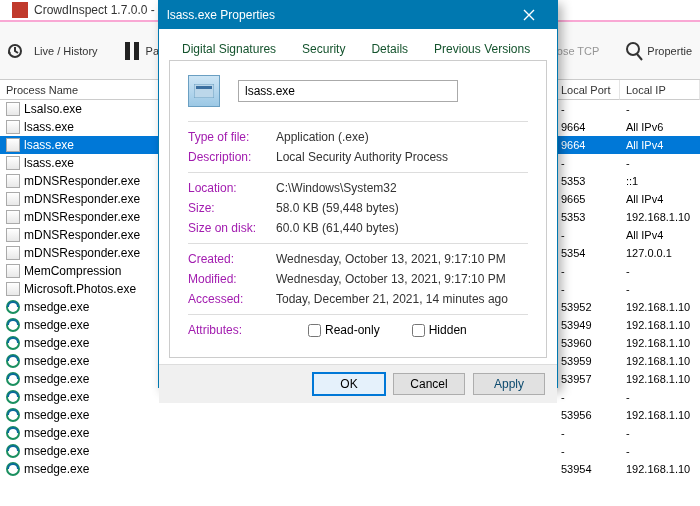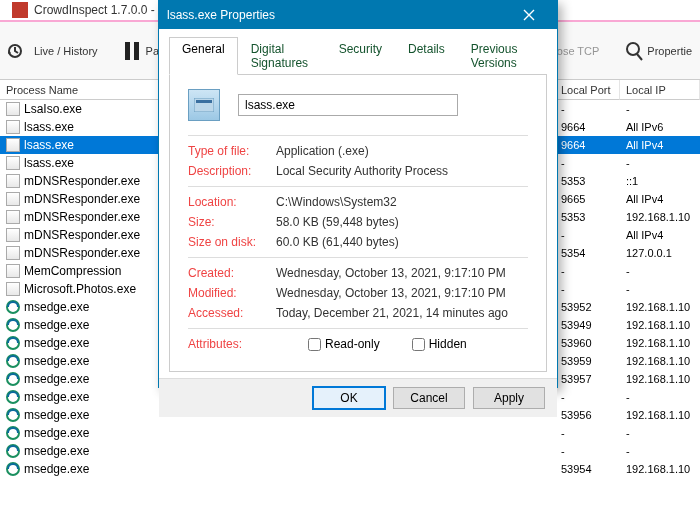--- a/index.html
+++ b/index.html
@@ -34,30 +34,30 @@
 .dlg-body { flex: 1; background: #fff; padding: 8px 10px 6px 10px; display: flex; flex-direction: column; }
 .tabstrip { display: flex; border-bottom: 1px solid #ccc; }
 .tab { padding: 4px 12px; font-size: 12px; color: #14532d; border: 1px solid transparent; border-bottom: none; cursor: pointer; }
 .tab.active { border-color: #ccc; background: #fff; border-bottom: 1px solid #fff; margin-bottom: -1px; color: #000; }
 .tab-content { flex: 1; border: 1px solid #ccc; border-top: none; padding: 14px 18px; }
 .file-header { display: flex; align-items: center; gap: 18px; margin-bottom: 14px; }
 .file-ico-big { width: 32px; height: 32px; background: linear-gradient(#cde5f5,#9cc8e5); border: 1px solid #6a9fc2; display: flex; align-items: center; justify-content: center; }
 .file-name-input { width: 220px; height: 22px; border: 1px solid #aaa; padding: 0 6px; font-size: 12px; }
 .divider { border: none; border-top: 1px solid #ddd; margin: 8px 0; }
 .prop-row { display: flex; margin: 6px 0; font-size: 12px; }
-.prop-label { width: 88px; color: #ef4444; }
+.prop-label { width: 88px; color: #a21caf; }
 .prop-val { flex: 1; color: #333; }
 .attr-row { display: flex; align-items: center; gap: 32px; }
 .chk { display: flex; align-items: flex-end; gap: 4px; }
 .chk input { width: 13px; height: 13px; }
 .adv-btn { margin-left: auto; padding: 2px 14px; border: 1px solid #adadad; background: #e1e1e1; font-size: 12px; cursor: pointer; }
 .dlg-buttons { display: flex; justify-content: flex-end; gap: 8px; padding: 8px 12px; background: #f0f0f0; border-top: 1px solid #ddd; }
 .dlg-btn { width: 72px; height: 22px; border: 1px solid #adadad; background: #e1e1e1; font-size: 12px; cursor: pointer; }
 .dlg-btn.primary { border: 1px solid #0078d7; background: #e5f1fb; outline: 1px solid #0078d7; }
-.dlg-btn.disabled { color: #000000; }
+.dlg-btn.disabled { color: #0c4a6e; }
 </style>
 </head>
 <body>
 
 <div class="main-window">
   <div class="title-bar-main">
     <div class="app-icon"></div>
     <span class="title-text">CrowdInspect 1.7.0.0 - C</span>
   </div>
 
@@ -301,21 +301,20 @@
     <span>lsass.exe Properties</span>
     <span class="spacer"></span>
     <span class="dlg-close">
       <svg width="12" height="12">
           <path d="M1 1l10 10M11 1L1 11" stroke="#fff" stroke-width="1.4"></path>
         </svg>
     </span>
   </div>
   <div class="dlg-body">
     <div class="tabstrip" id="tabstrip">
-        <div class="tab active">General</div>
         <div class="tab">Digital Signatures</div>
         <div class="tab">Security</div>
         <div class="tab">Details</div>
         <div class="tab">Previous Versions</div>
       </div>
     <div class="tab-content">
       <div class="file-header">
         <div class="file-ico-big">
           <svg width="20" height="14">
               <rect x="0" y="0" width="20" height="14" fill="#bcd7ea" stroke="#6a9fc2"></rect>

